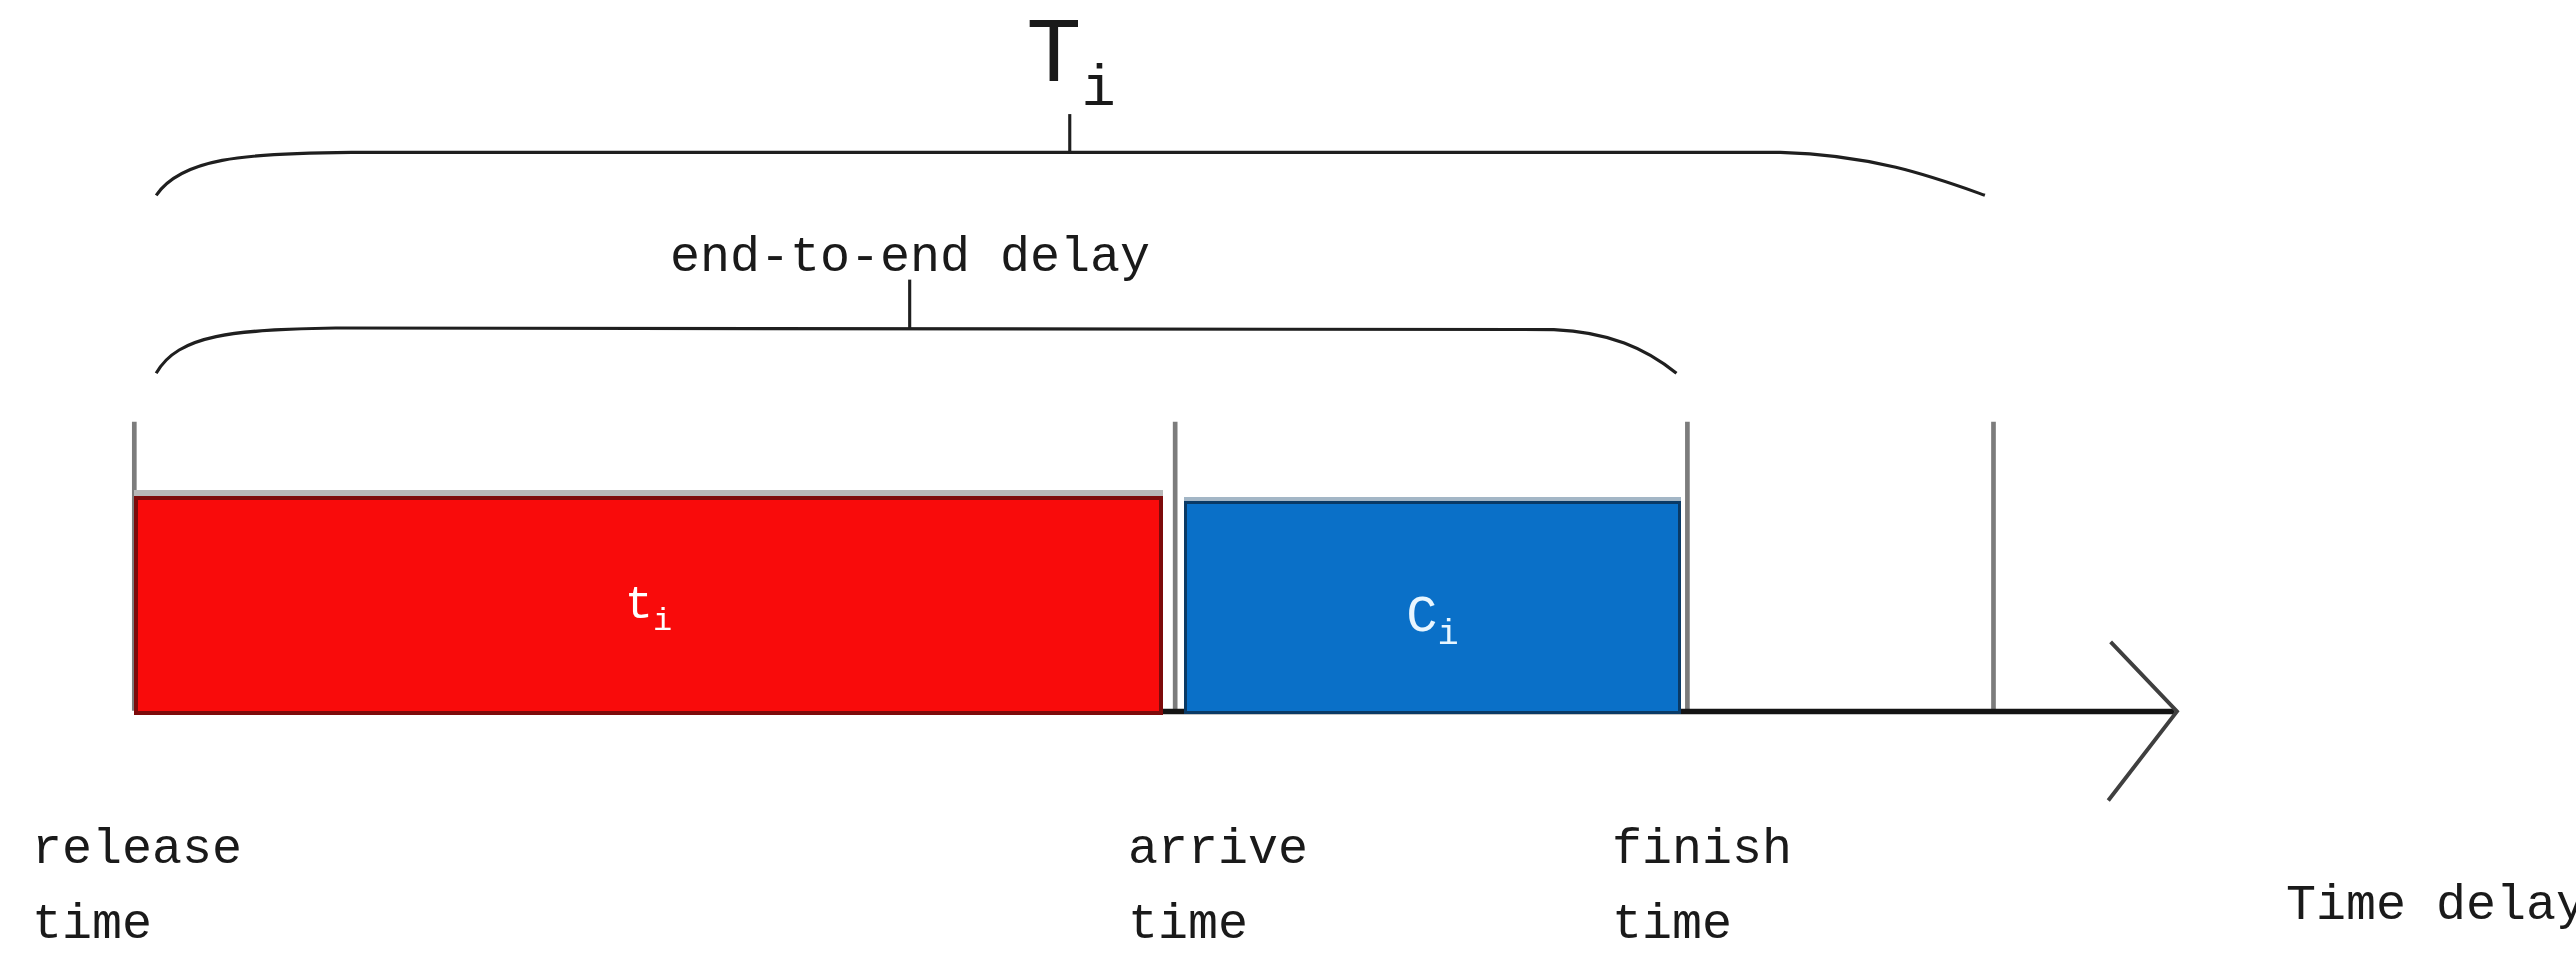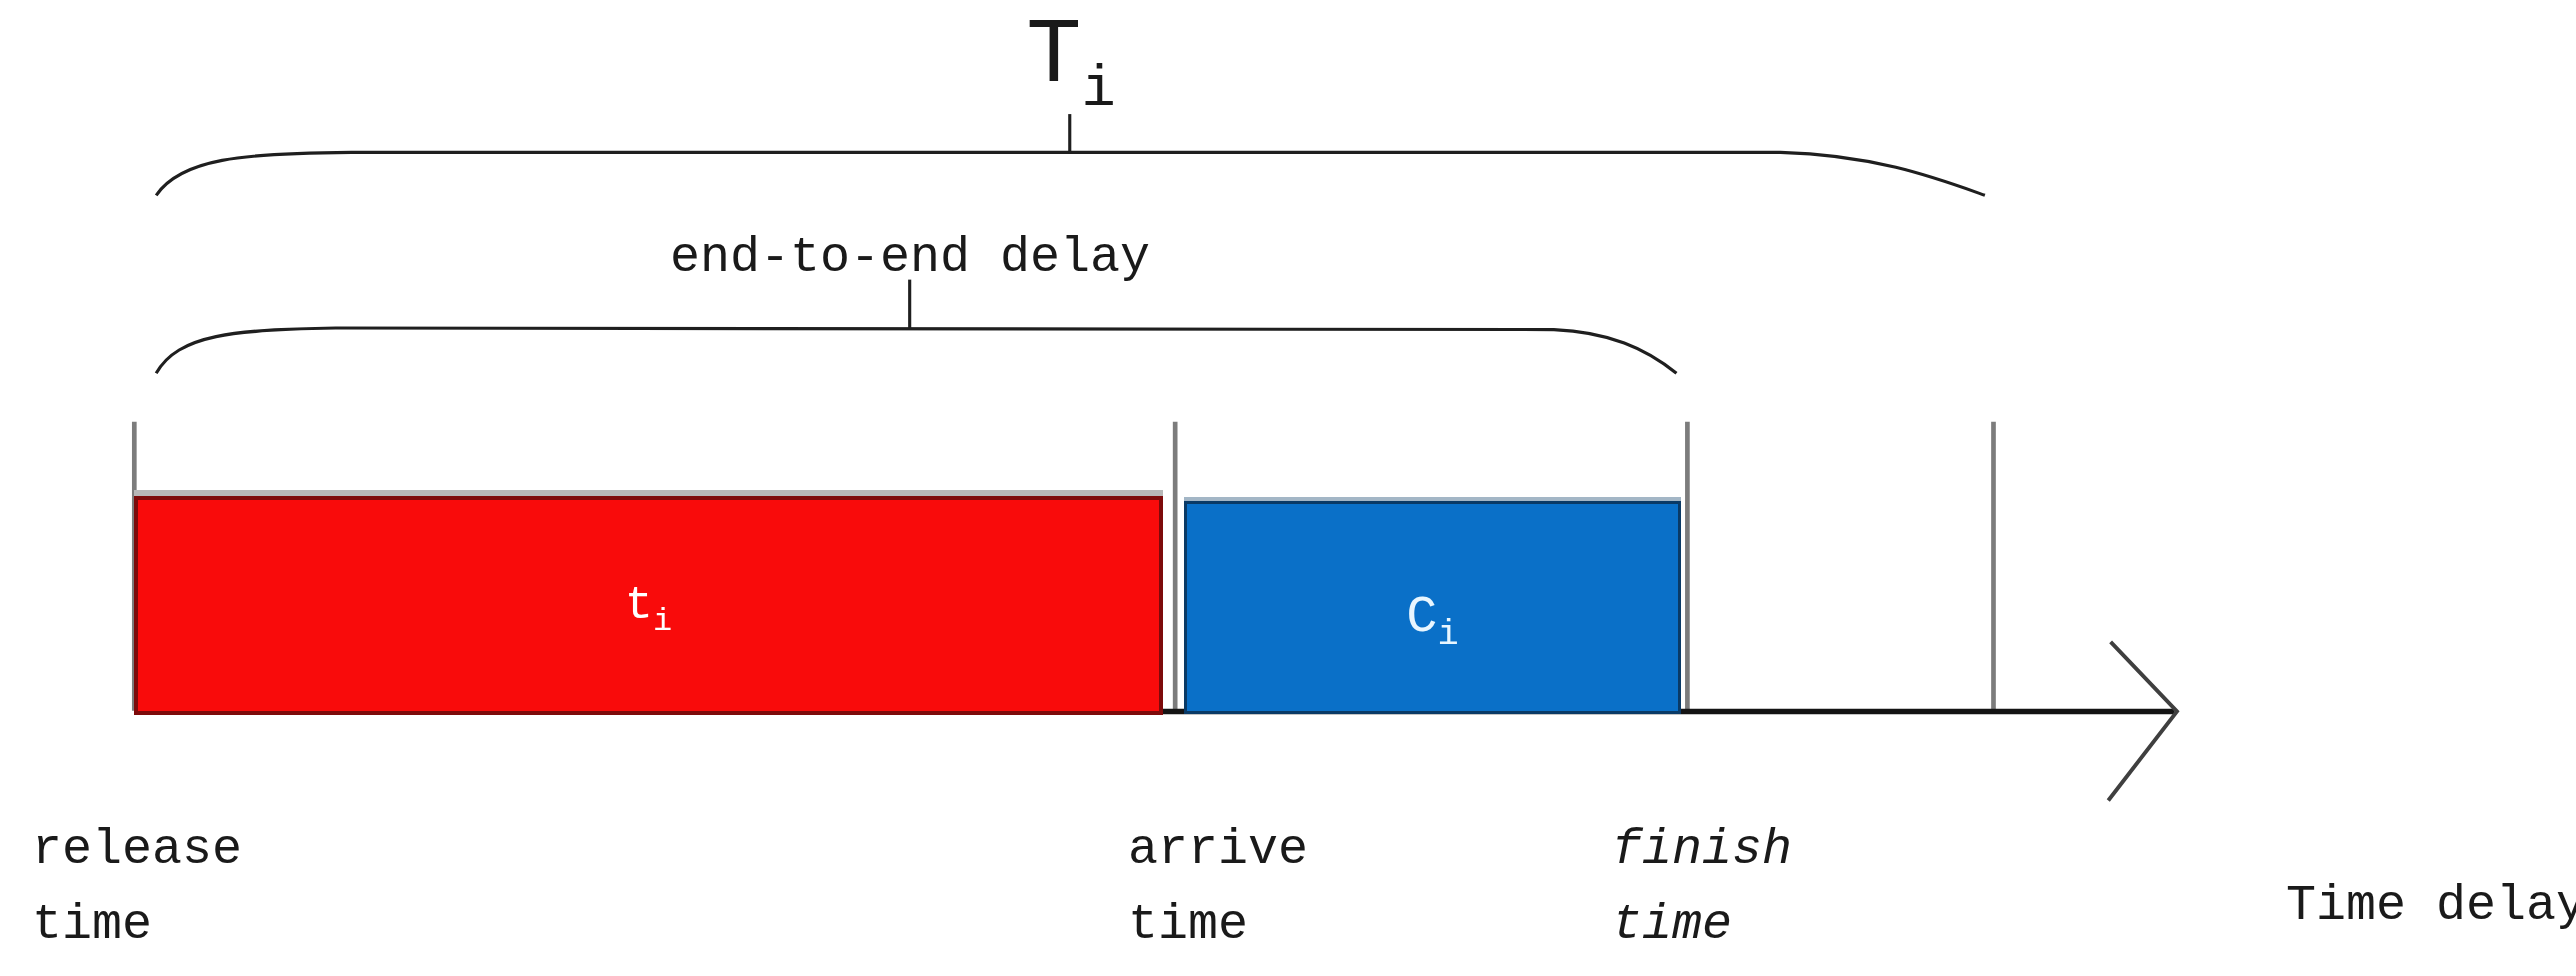--- a/index.html
+++ b/index.html
@@ -24,21 +24,21 @@
     font-size: 92px; line-height: 1;
   }
   .period-label .subvar { font-size: 0.62em; display: inline-block; transform: translateY(0.42em); }
   .delay-label {
     left: 910px; top: 220px; transform: translateX(-50%);
     font-size: 50px; line-height: 75px; letter-spacing: 0;
   }
   .tick-label { transform: translateX(-50%); font-size: 50px; line-height: 75px; top: 812px; }
   .tick-label-release { left: 137px; }
   .tick-label-arrive  { left: 1185px; margin-left: 33px; }
-  .tick-label-finish  { left: 1702px; font-style: italic; }
+  .tick-label-finish  { left: 1702px; }
   .axis-caption { left: 2286px; top: 868px; font-size: 50px; line-height: 75px; }
 </style>
 </head>
 <body>
 
 <div class="canvas">
 
   <svg class="lines" width="2576" height="977" viewBox="0 0 3299 1251" fill="none">
 
     <path d="M 200 250 C 232 203 310 196 450 195 L 2280 195 C 2400 198 2480 228 2542 250" stroke="#1f1f1f" stroke-width="4"></path>

